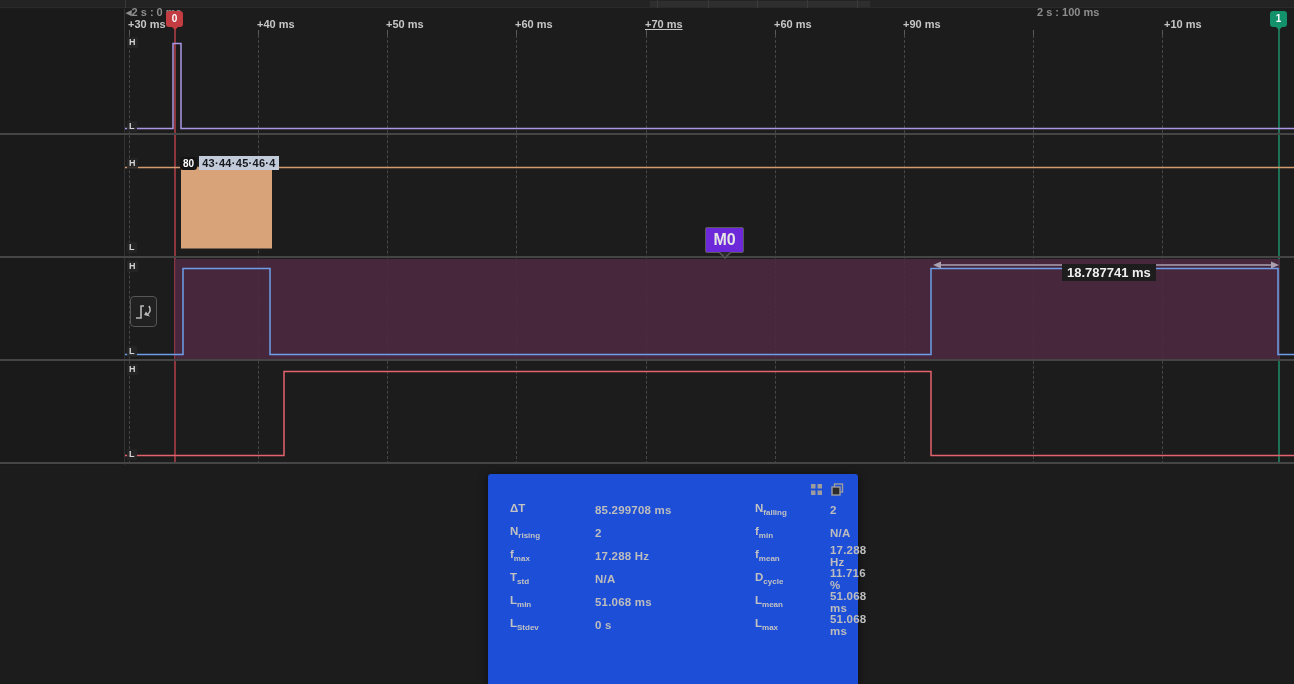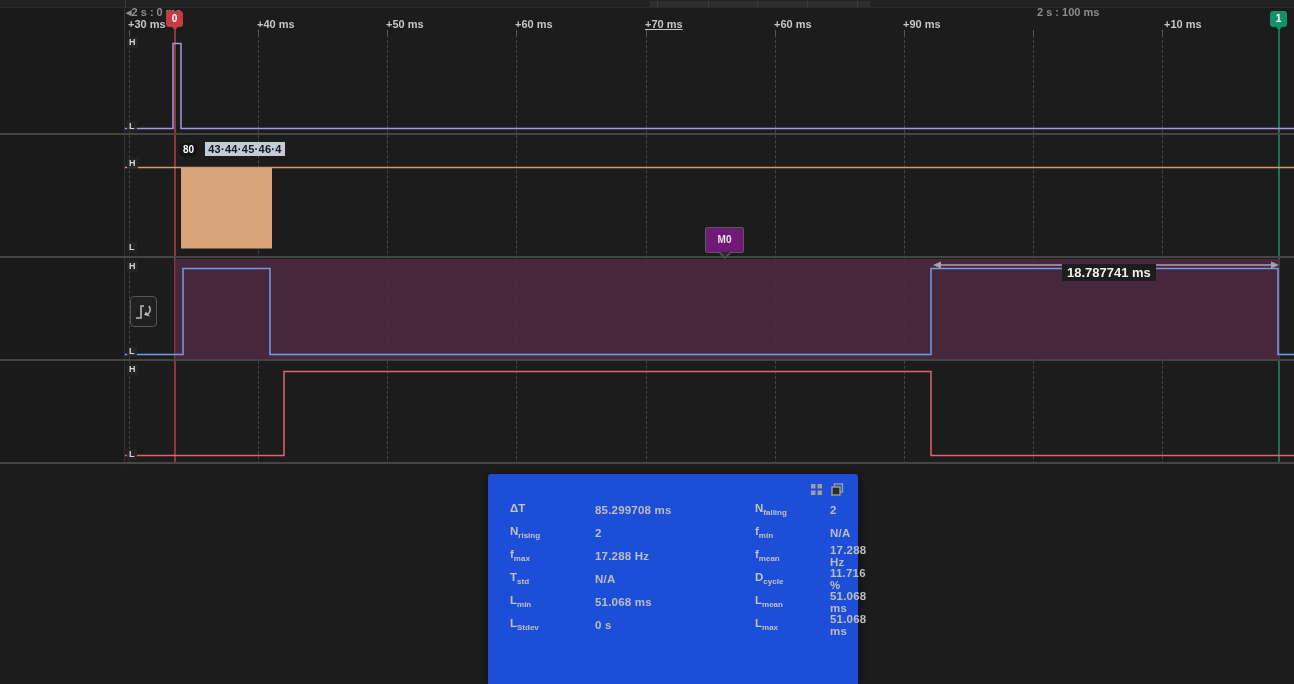--- a/index.html
+++ b/index.html
@@ -29,26 +29,26 @@
   
   .wave { position:absolute; left:125px; z-index:3; }
   
   .marker-line { position:absolute; top:27px; width:2px; height:437px; z-index:2; opacity:.75; }
   .marker-pin { position:absolute; top:11px; width:17px; height:16px; border-radius:3px; z-index:7;
     color:#fff; font-size:10px; font-weight:bold; text-align:center; line-height:16px; }
   .marker-pin:after { content:""; position:absolute; left:4.5px; top:15px; border:4px solid transparent; }
   .pin-red { background:#c23c42; } .pin-red:after { border-top-color:#c23c42; }
   .pin-green { background:#13916a; } .pin-green:after { border-top-color:#13916a; }
   
-  .annotation { position:absolute; left:180px; top:141px; height:16px; display:flex; align-items:center; gap:8px; z-index:6; }
+  .annotation { position:absolute; left:180px; top:155px; height:16px; display:flex; align-items:center; gap:2px; z-index:6; }
   .annotation .badge { background:#141414; color:#fff; font-size:10px; font-weight:bold; border-radius:3px; padding:1px 3px; }
   .annotation .bytes { background:#c2cbd9; color:#15181d; font-size:11px; font-weight:bold; padding:1px 3px; letter-spacing:.3px; white-space:nowrap; }
   
-  .m0 { position:absolute; left:705px; top:227px; width:39px; height:26px; background:#701a75; border:1px solid #5a5a5a;
-    border-radius:2px; z-index:6; color:#e5e5e5; font-size:10px; font-weight:bold; text-align:center; line-height:24px; }
+  .m0 { position:absolute; left:705px; top:227px; width:39px; height:26px; background:#6d28d9; border:1px solid #5a5a5a;
+    border-radius:2px; z-index:6; color:#e5e5e5; font-size:16px; font-weight:bold; text-align:center; line-height:24px; }
   .m0:before { content:""; position:absolute; left:13px; top:25px; border:6px solid transparent; border-top-color:#5a5a5a; }
   .m0:after { content:""; position:absolute; left:14px; top:24px; border:5px solid transparent; border-top-color:#2b2b2b; }
   
   .measure-arrow { position:absolute; left:933px; top:260px; z-index:6; }
   .measure-label { position:absolute; left:1062px; top:264px; background:#1d1d1d; color:#efefef; font-size:13px;
     font-weight:bold; padding:1px 5px; z-index:7; white-space:nowrap; }
   
   .trigger-btn { position:absolute; left:130px; top:296px; width:27px; height:31px; background:#212121;
     border:1px solid #565656; border-radius:4px; z-index:6; display:flex; align-items:center; justify-content:center; }
   

